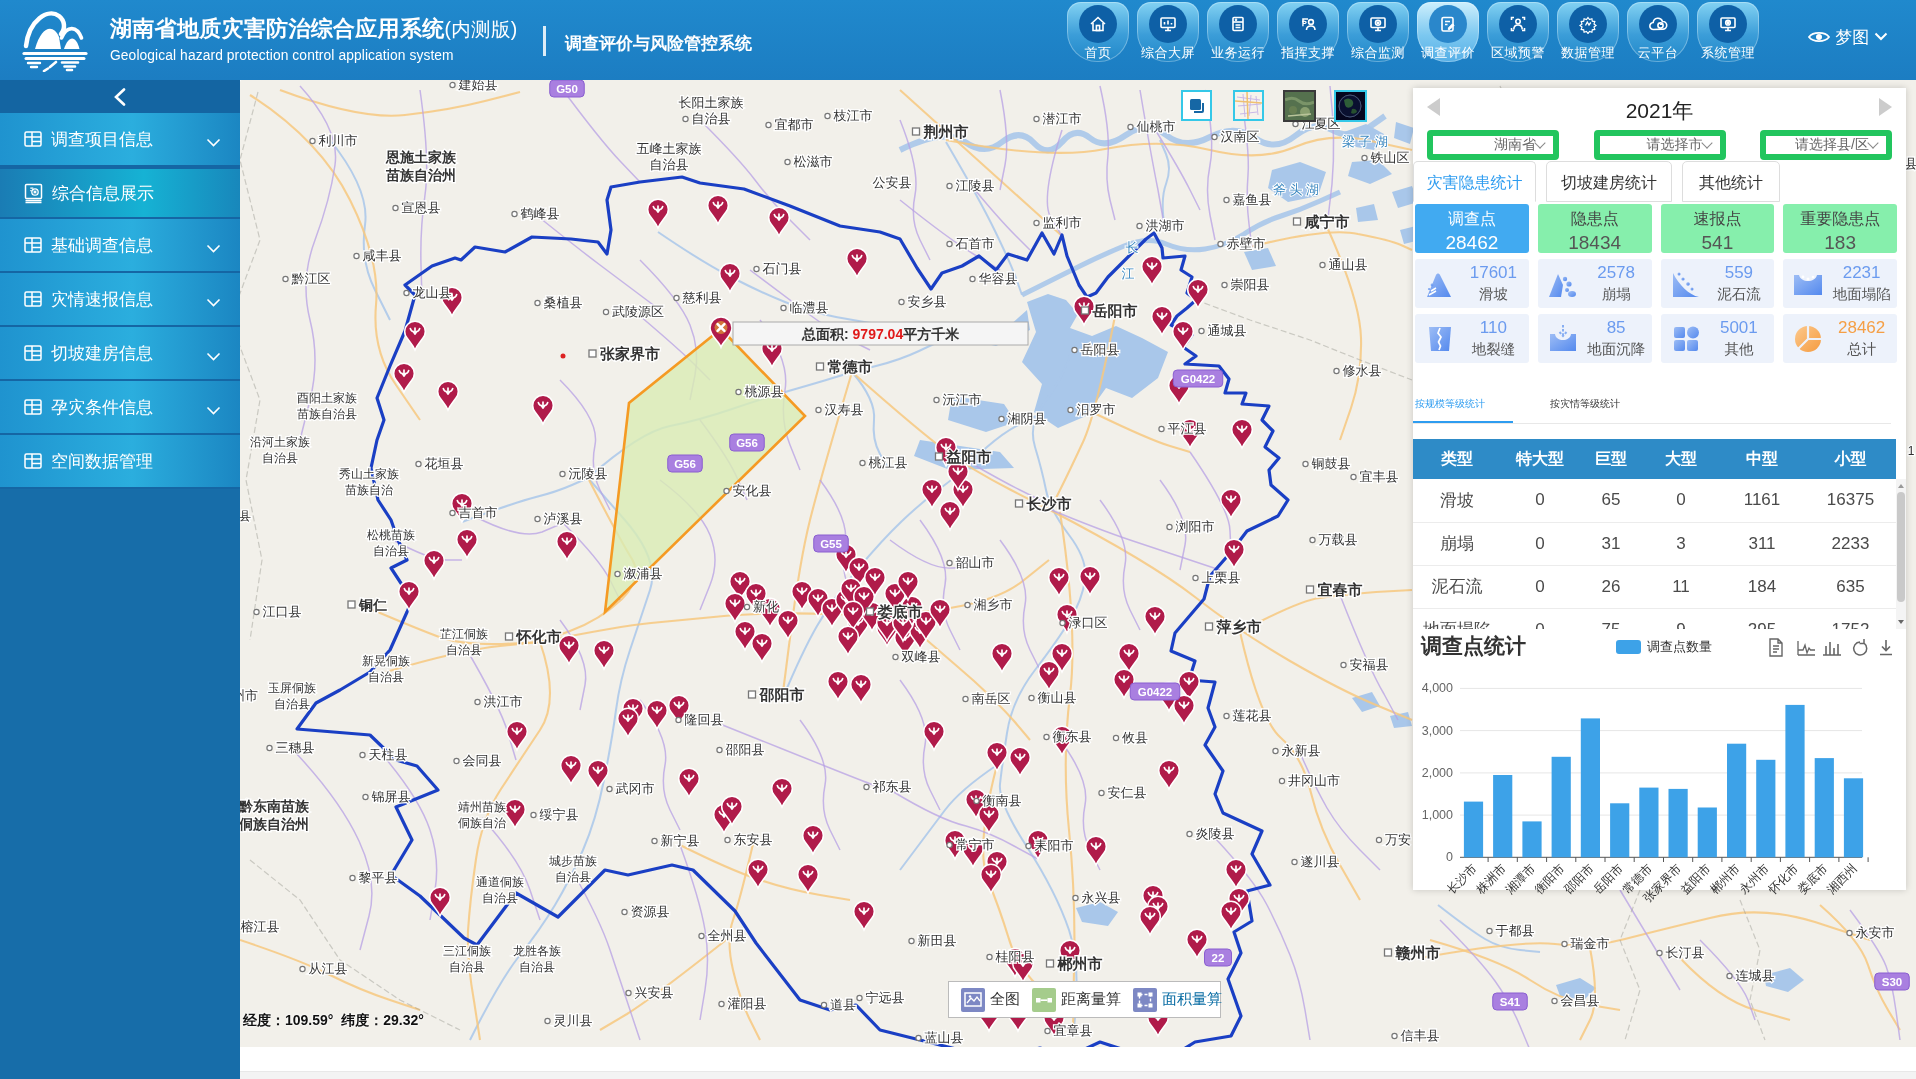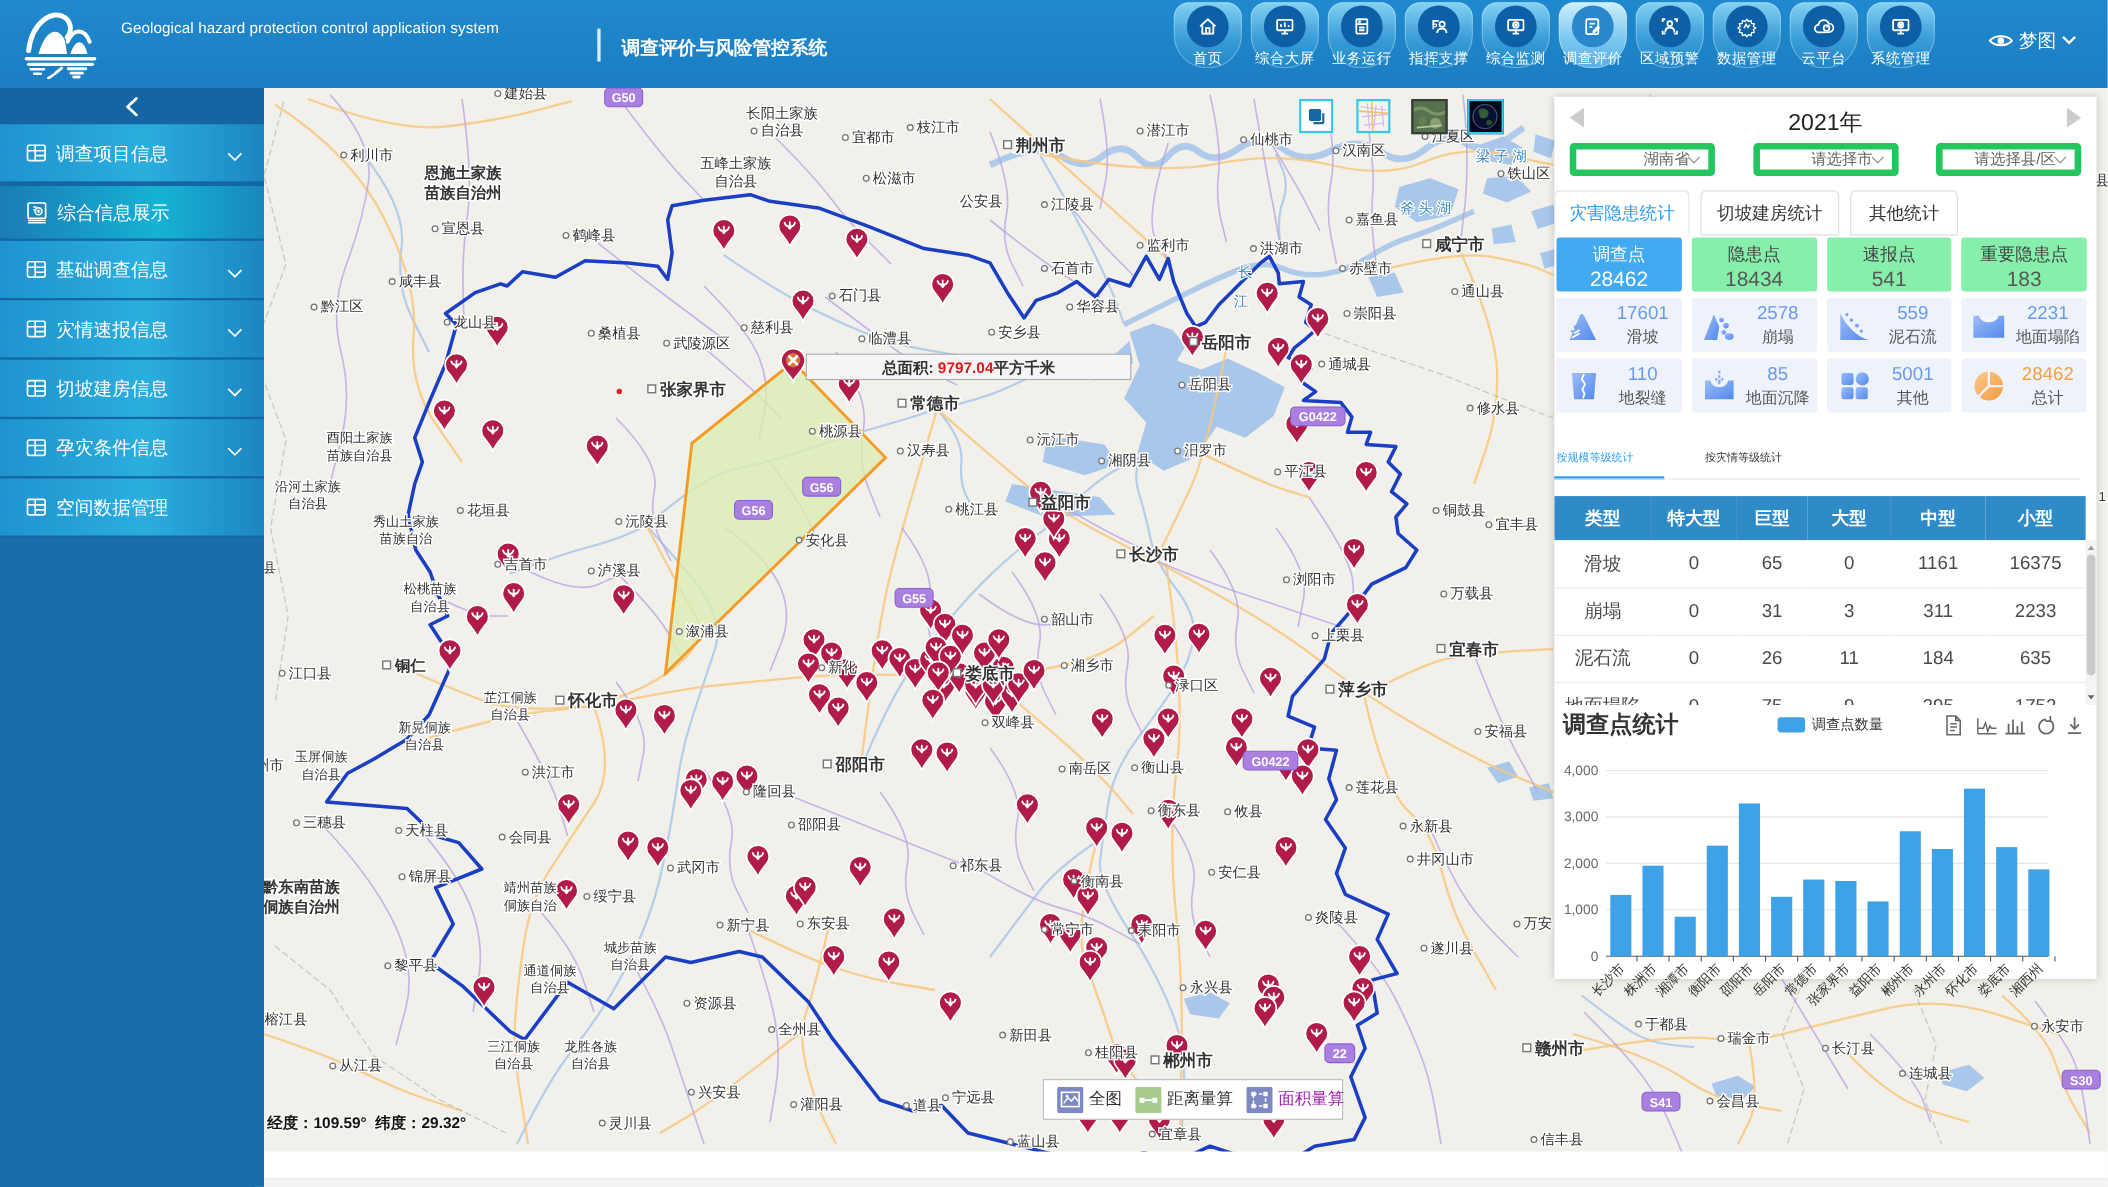--- a/index.html
+++ b/index.html
@@ -27,21 +27,21 @@
 #bgrey{position:absolute;left:240px;top:1071px;width:1676px;height:8px;background:#f3f3f3;border-top:1px solid #e8e8e8;z-index:2}
 #panel{position:absolute;left:1413px;top:88px;width:493px;height:802px;background:#fff;z-index:10;font-family:"Liberation Sans",sans-serif;box-shadow:0 0 7px rgba(0,0,0,0.18)}
 #yearbar{position:relative;height:36px}
 #yearbar .yr{text-align:center;font-size:21px;color:#222;padding-top:9px}
 .arr{position:absolute;top:10px;width:0;height:0;border-top:9px solid transparent;border-bottom:9px solid transparent}
 .arr.l{left:14px;border-right:13px solid #ccc}
 .arr.r{right:14px;border-left:13px solid #ccc}
 #selrow{display:flex;justify-content:space-between;padding:6px 14px 0}
 .sel{width:132px;height:30px;border:6px solid #22c55e;border-radius:4px;color:#666;font-size:14px;display:flex;align-items:center;justify-content:flex-end;padding:0 9px}
 .sel .sc{width:8px;height:8px;border-right:1.6px solid #888;border-bottom:1.6px solid #888;transform:rotate(45deg);margin-top:-4px}
-#tabs{display:flex;margin-top:13px;height:29px;border-bottom:1px solid #fff}
+#tabs{display:flex;margin-top:1px;height:29px;border-bottom:1px solid #fff}
 .tab{border:1px solid #ddd;border-radius:5px 5px 0 0;height:41px;line-height:41px;text-align:center;font-size:16px;color:#333;background:#fff}
 .tab.t1{width:123px;color:#2d9cf0;border-bottom:1px solid #fff}
 .tab.t2{width:126px;margin-left:10px}
 .tab.t3{width:98px;margin-left:10px}
 #stats{padding:14px 0 0 2px}
 .srow{display:flex;margin-bottom:6px;padding-left:0}
 .sbox{width:115px;height:49px;background:#86efac;border-radius:3px;margin-right:9px;text-align:center;color:#444;white-space:nowrap}
 .sbox .l1{font-size:16px;padding-top:5px}
 .sbox .l2{font-size:19px;padding-top:2px;color:#555}
 .sbox.on{background:#41aaf1;color:#fff}
@@ -77,20 +77,21 @@
 <path d="M19,43 C25,21 37,17 43,31 L45,43 Z" fill="#fff" stroke="none"></path>
 <path d="M45.5,32 C51,19 61,20 65.5,32" stroke-width="3.6" stroke-linecap="round"></path>
 <path d="M48,43 C52.5,29 60,29 63.5,43 Z" fill="#fff" stroke="none"></path>
 <path d="M8,47.5 L70,47.5" stroke-width="3.2" stroke-linecap="round"></path>
 <path d="M10,52.5 L68,52.5" stroke-width="3" stroke-linecap="round"></path>
 <path d="M40,56 L34,61 M32,62.5 L28,65" stroke-width="2.6" stroke-linecap="round"></path>
 <path d="M46,56.5 L62,56.5 M48.5,60.5 L59,60.5 M51,64 L56,64" stroke-width="2.6" stroke-linecap="round"></path>
 <path d="M12,57 L24,57 M15,61 L21,61" stroke-width="2.4" stroke-linecap="round"></path>
 </svg></div>
 <div id="title">
+      <div class="t1">湖南省地质灾害防治综合应用系统<span>(内测版)</span></div>
       <div class="t2">Geological hazard protection control application system</div>
     </div>
 <div id="sep"></div>
     <div id="subsys">调查评价与风险管控系统</div>
 <div class="nav" style="left:1067px">
       <div class="circ">
         <svg width="20" height="20" viewBox="0 0 20 20" fill="none" stroke="#fff" stroke-width="1.6">
           <path d="M3,10 L10,3.5 L17,10"></path>
           <path d="M5,9 L5,16.5 L15,16.5 L15,9"></path>
           <rect x="8.4" y="11.5" width="3.2" height="5"></rect>
@@ -873,21 +874,21 @@
     </svg>
 <span style="margin-left:5px">距离量算</span>
 <svg width="24" height="24" style="margin-left:12px;flex-shrink:0" viewBox="0 0 24 24">
       <rect width="24" height="24" rx="2" fill="#7d88c4"></rect>
       <rect x="6.5" y="6.5" width="11" height="11" fill="none" stroke="#fff" stroke-width="1.4" stroke-dasharray="3,2"></rect>
       <rect x="4.5" y="4.5" width="4" height="4" fill="#fff"></rect>
       <rect x="15.5" y="4.5" width="4" height="4" fill="#fff"></rect>
       <rect x="4.5" y="15.5" width="4" height="4" fill="#fff"></rect>
       <rect x="15.5" y="15.5" width="4" height="4" fill="#fff"></rect>
     </svg>
-<span style="margin-left:5px;color:#a21caf">面积量算</span>
+<span style="margin-left:5px;color:#0369a1">面积量算</span>
 </div>
 <div style="position:absolute;left:243px;top:1012px;z-index:5;font-size:14px;font-weight:bold;color:#111;text-shadow:0 0 3px #fff,0 0 3px #fff">经度：109.59°&nbsp;&nbsp;纬度：29.32°</div>
 
 <div id="panel">
     <div id="yearbar">
       <div class="arr l"></div>
       <div class="yr">2021年</div>
       <div class="arr r"></div>
     </div>
     <div id="selrow">

